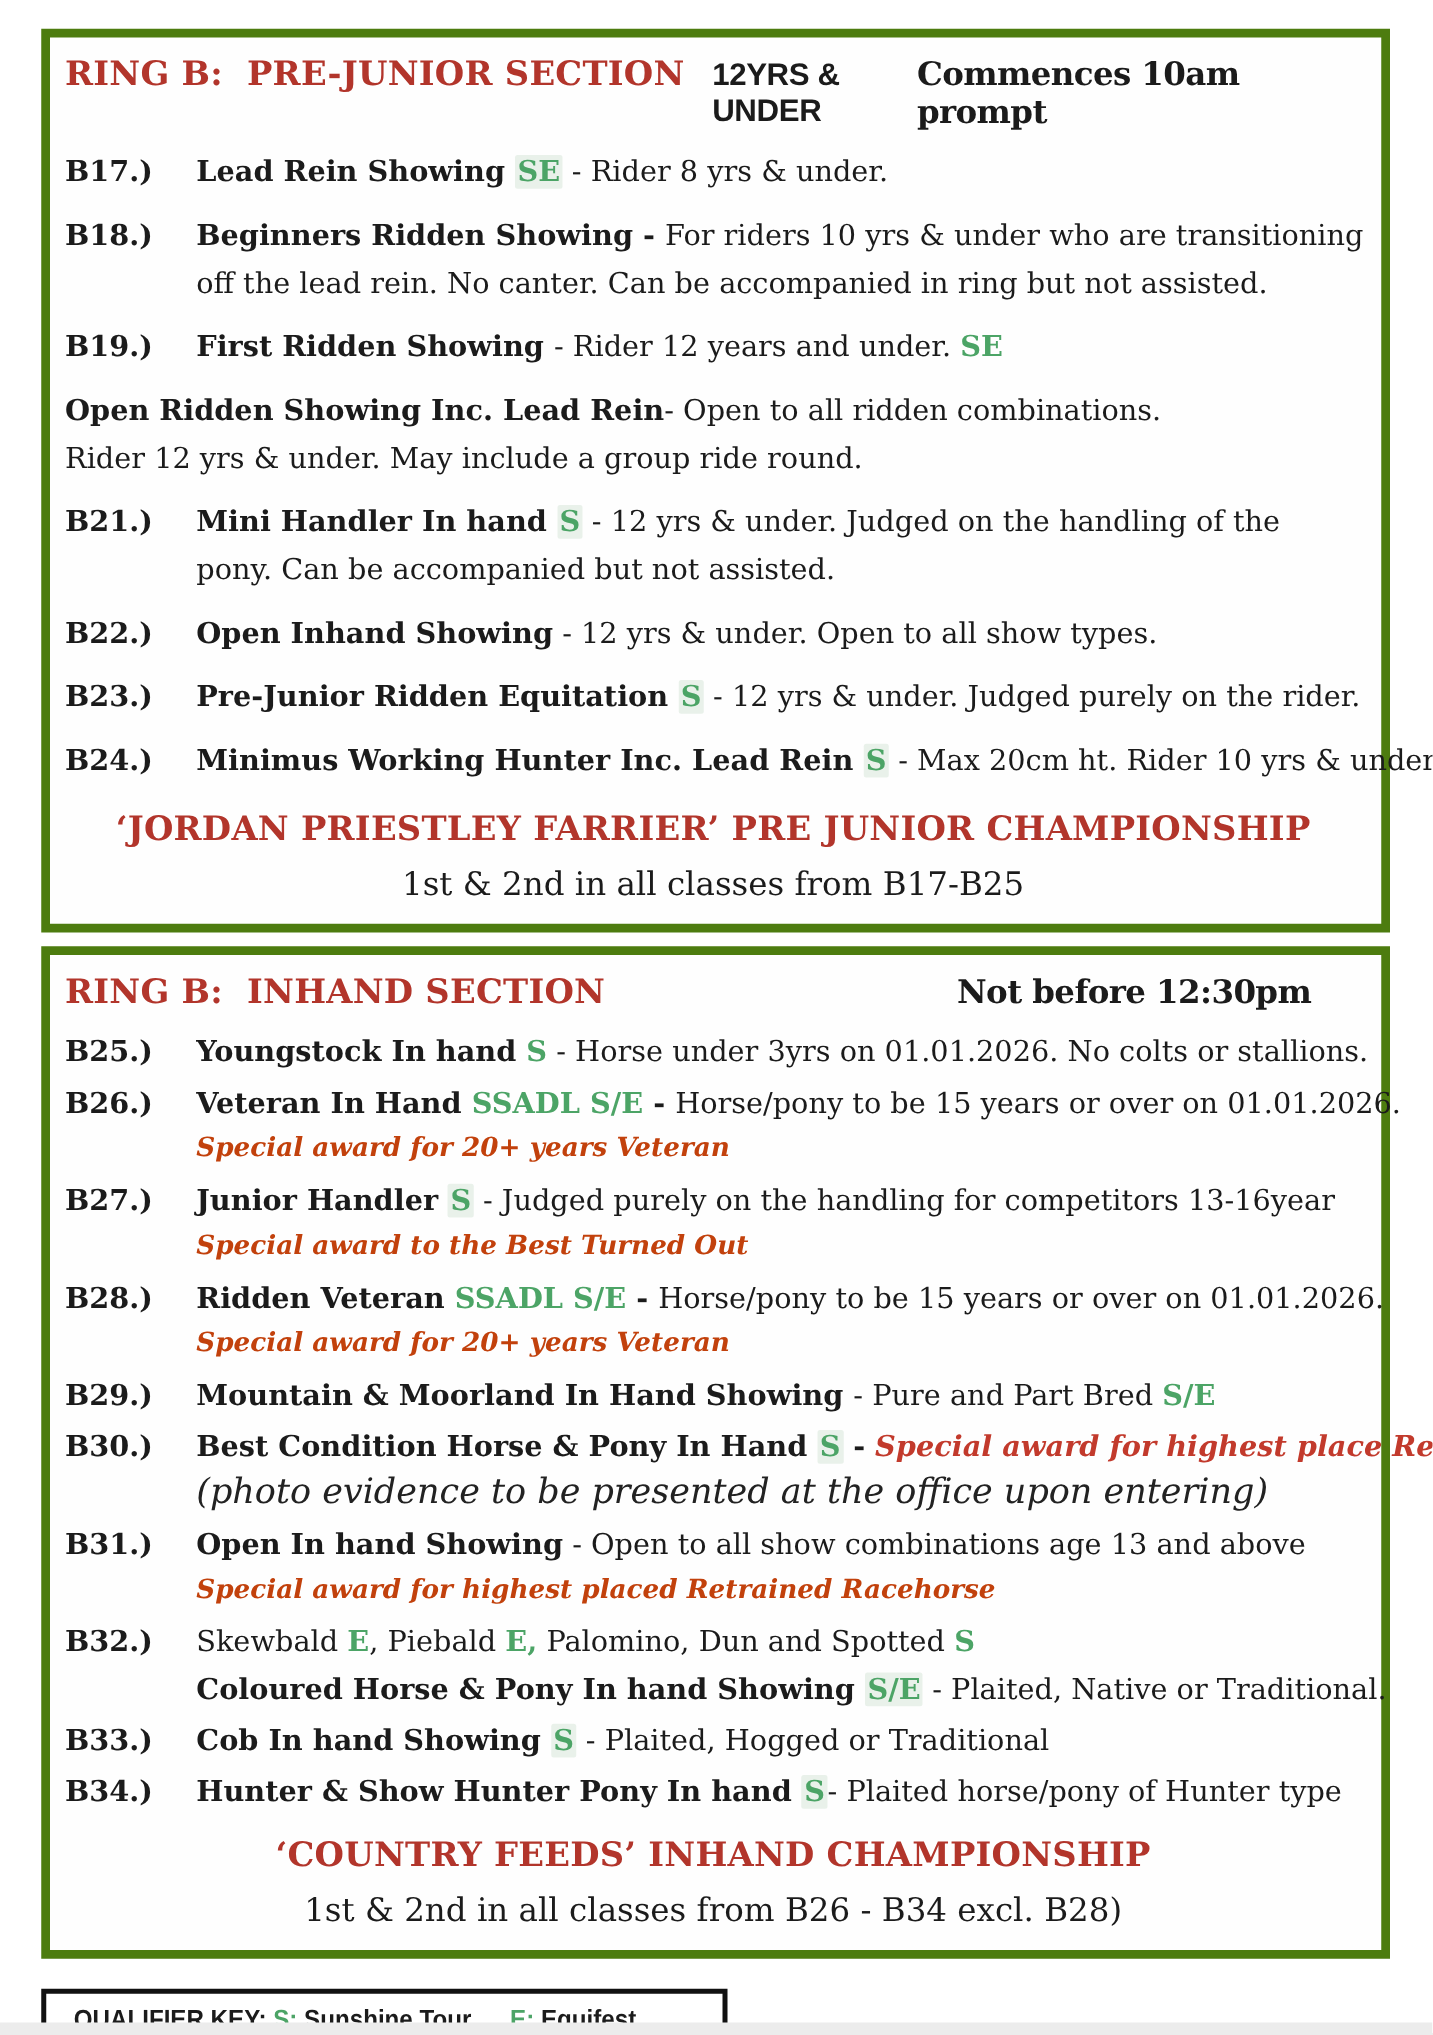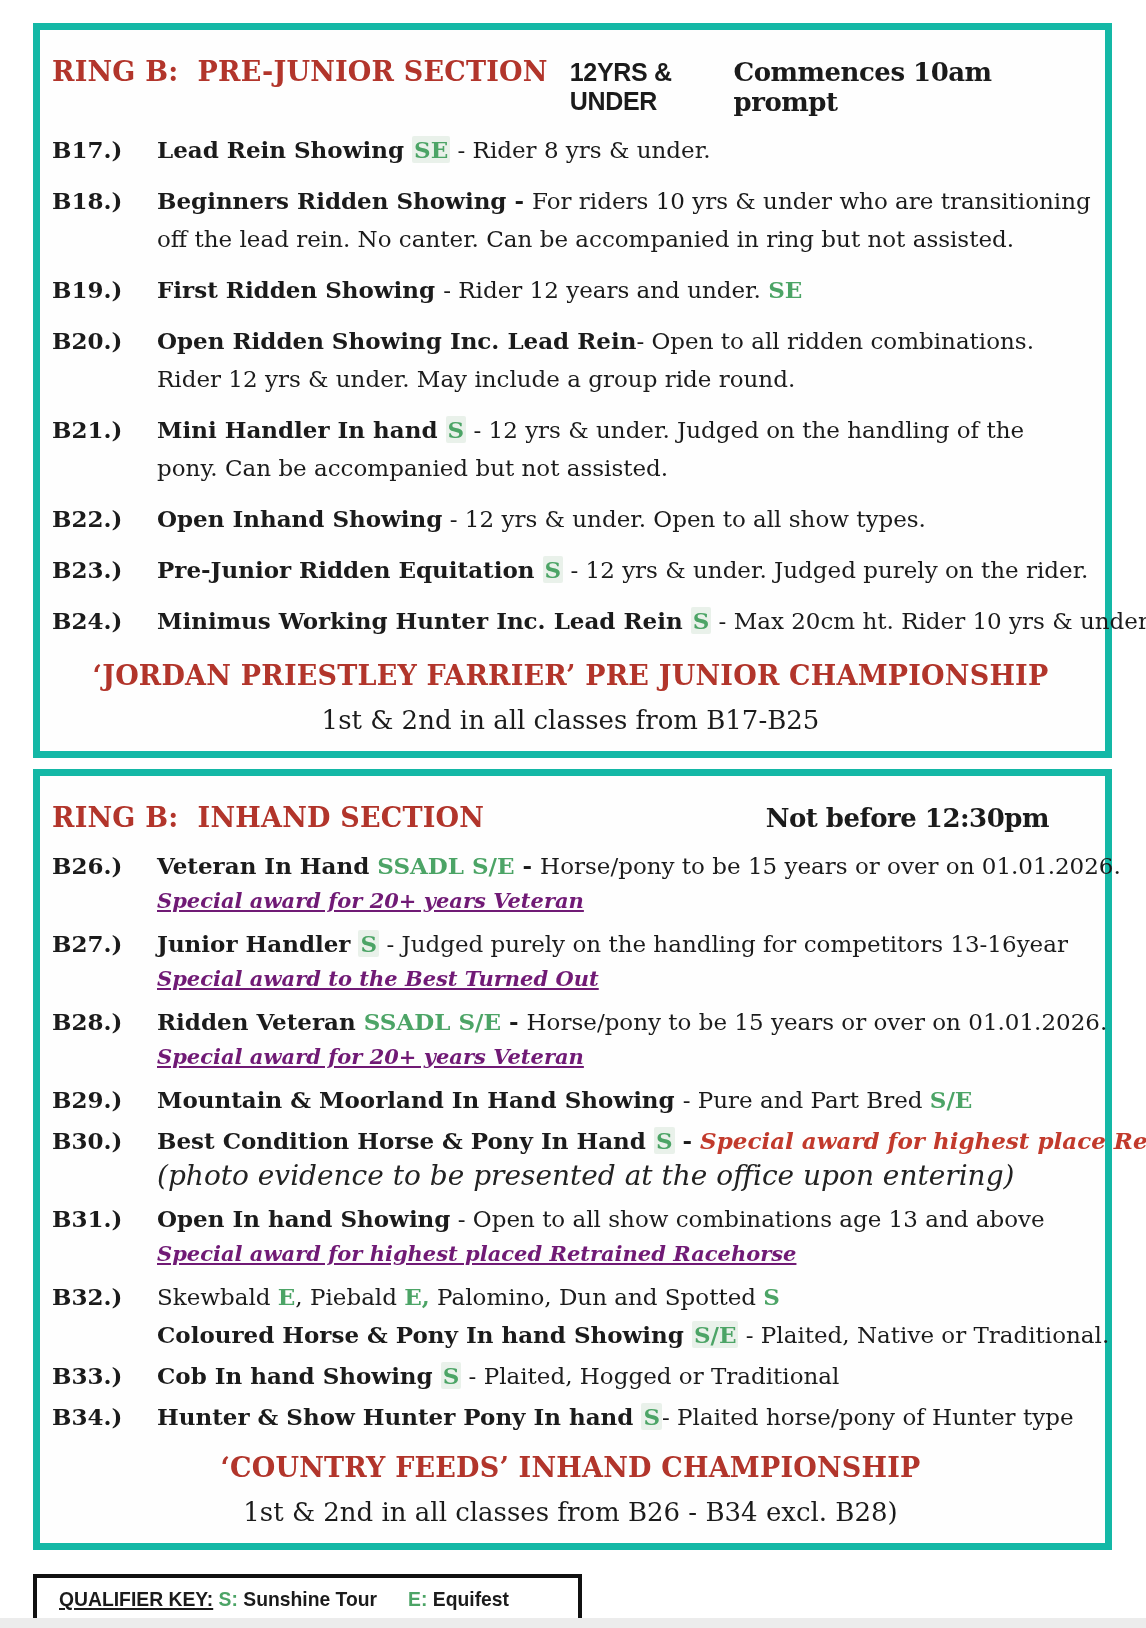--- a/index.html
+++ b/index.html
@@ -3,42 +3,42 @@
 <meta charset="utf-8">
 <style>
   html,body{margin:0;padding:0;background:#ffffff;}
   body{
     width:1146px;height:1628px;position:relative;
     font-family:"DejaVu Serif", serif;color:#1b1b1b;
     -webkit-font-smoothing:antialiased;overflow:hidden;
   }
   .page{padding:23px 34px 0 33px;box-sizing:border-box;}
   .box{
-    border:7px solid #14b8a6;background:#fefefe;
-    padding:22px 16px 16px 12px;box-sizing:border-box;
+    border:7px solid #4d7c0f;background:#fefefe;
+    padding:10px 16px 16px 12px;box-sizing:border-box;
   }
   .box + .box{margin-top:11px;}
   .sec-header{display:flex;align-items:baseline;margin:4px 0 14px 0;}
   .sec-title{color:#b2352b;font-weight:bold;font-size:27px;letter-spacing:.2px;white-space:pre;}
   .sec-age{font-weight:bold;font-size:25px;margin-left:22px;font-family:"Liberation Sans",sans-serif;letter-spacing:-0.3px;}
   .sec-time{font-weight:bold;font-size:26px;margin-left:auto;margin-right:46px;letter-spacing:-0.5px;}
   .sec2 .sec-time{margin-right:40px;}
 
   .class-row{display:flex;margin-bottom:13px;}
   .sec2 .class-row{margin-bottom:3px;}
   .class-num{flex:0 0 105px;font-weight:bold;font-size:23px;line-height:38px;}
   .class-body{flex:1;min-width:0;}
   .class-line{font-size:23px;line-height:38px;white-space:nowrap;}
   .seg-b{font-weight:bold;}
   .seg-p{font-weight:normal;}
   .seg-g{font-weight:bold;color:#4ca466;}
   .seg-hl{background:#e9f1ea;padding:0 2px;border-radius:2px;}
   .seg-ri{font-weight:bold;font-style:italic;color:#c23a2c;}
   .note{font-size:21px;line-height:30px;margin:1px 0 6px 0;}
-  .note-ri{font-weight:bold;font-style:italic;color:#701a75;text-decoration:underline;}
+  .note-ri{font-weight:bold;font-style:italic;color:#c2410c;}
   .note-i{font-style:italic;font-weight:normal;color:#222;font-size:28px;}
 
   .champ{text-align:center;margin-top:20px;}
   .champ-title{color:#b2352b;font-weight:bold;font-size:27px;letter-spacing:.2px;}
   .champ-sub{font-size:26px;margin-top:14px;}
   .sec2 .champ{margin-top:16px;}
 
   .qual-box{
     border:4px solid #111;display:inline-block;
     margin:24px 0 0 33px;padding:9px 30px 9px 22px;
@@ -78,21 +78,20 @@
             <div class="class-line"><span class="seg-p">off the lead rein.  No canter. Can be accompanied in ring but not assisted.</span></div>
           </div>
         </div>
         <div class="class-row">
           <div class="class-num">B19.)</div>
           <div class="class-body">
             <div class="class-line"><span class="seg-b">First Ridden Showing </span><span class="seg-p"> -  Rider 12 years and under. </span><span class="seg-g">SE</span></div>
           </div>
         </div>
         <div class="class-row">
-          <div class="class-num">B20.)</div>
           <div class="class-body">
             <div class="class-line"><span class="seg-b">Open Ridden Showing  Inc. Lead Rein</span><span class="seg-p">-  Open to all ridden combinations.</span></div>
             <div class="class-line"><span class="seg-p">Rider 12 yrs &amp; under.  May include a group ride round.</span></div>
           </div>
         </div>
         <div class="class-row">
           <div class="class-num">B21.)</div>
           <div class="class-body">
             <div class="class-line"><span class="seg-b">Mini Handler In hand  </span><span class="seg-g seg-hl">S</span><span class="seg-p"> -  12 yrs &amp; under. Judged on the handling of the</span></div>
             <div class="class-line"><span class="seg-p">pony. Can be accompanied but not assisted.</span></div>
@@ -122,20 +121,26 @@
       <div class="champ-sub">1st &amp; 2nd in all classes from B17-B25</div>
     </div>
   </div>
 
   <div class="box sec2">
     <div class="sec-header">
       <span class="sec-title">RING B:  INHAND SECTION</span>
       <span class="sec-time">Not before 12:30pm</span>
     </div>
     <div>
+        <div class="class-row">
+          <div class="class-num">B25.)</div>
+          <div class="class-body">
+            <div class="class-line"><span class="seg-b">Youngstock In hand </span><span class="seg-g">S</span><span class="seg-p"> -  Horse under 3yrs on 01.01.2026. No colts or stallions.</span></div>
+          </div>
+        </div>
         <div class="class-row">
           <div class="class-num">B26.)</div>
           <div class="class-body">
             <div class="class-line"><span class="seg-b">Veteran In Hand </span><span class="seg-g">SSADL  S/E</span><span class="seg-b"> - </span><span class="seg-p"> Horse/pony to be 15 years or over on  01.01.2026.</span></div>
             <div class="note note-ri">Special award for 20+ years Veteran</div>
           </div>
         </div>
         <div class="class-row">
           <div class="class-num">B27.)</div>
           <div class="class-body">

